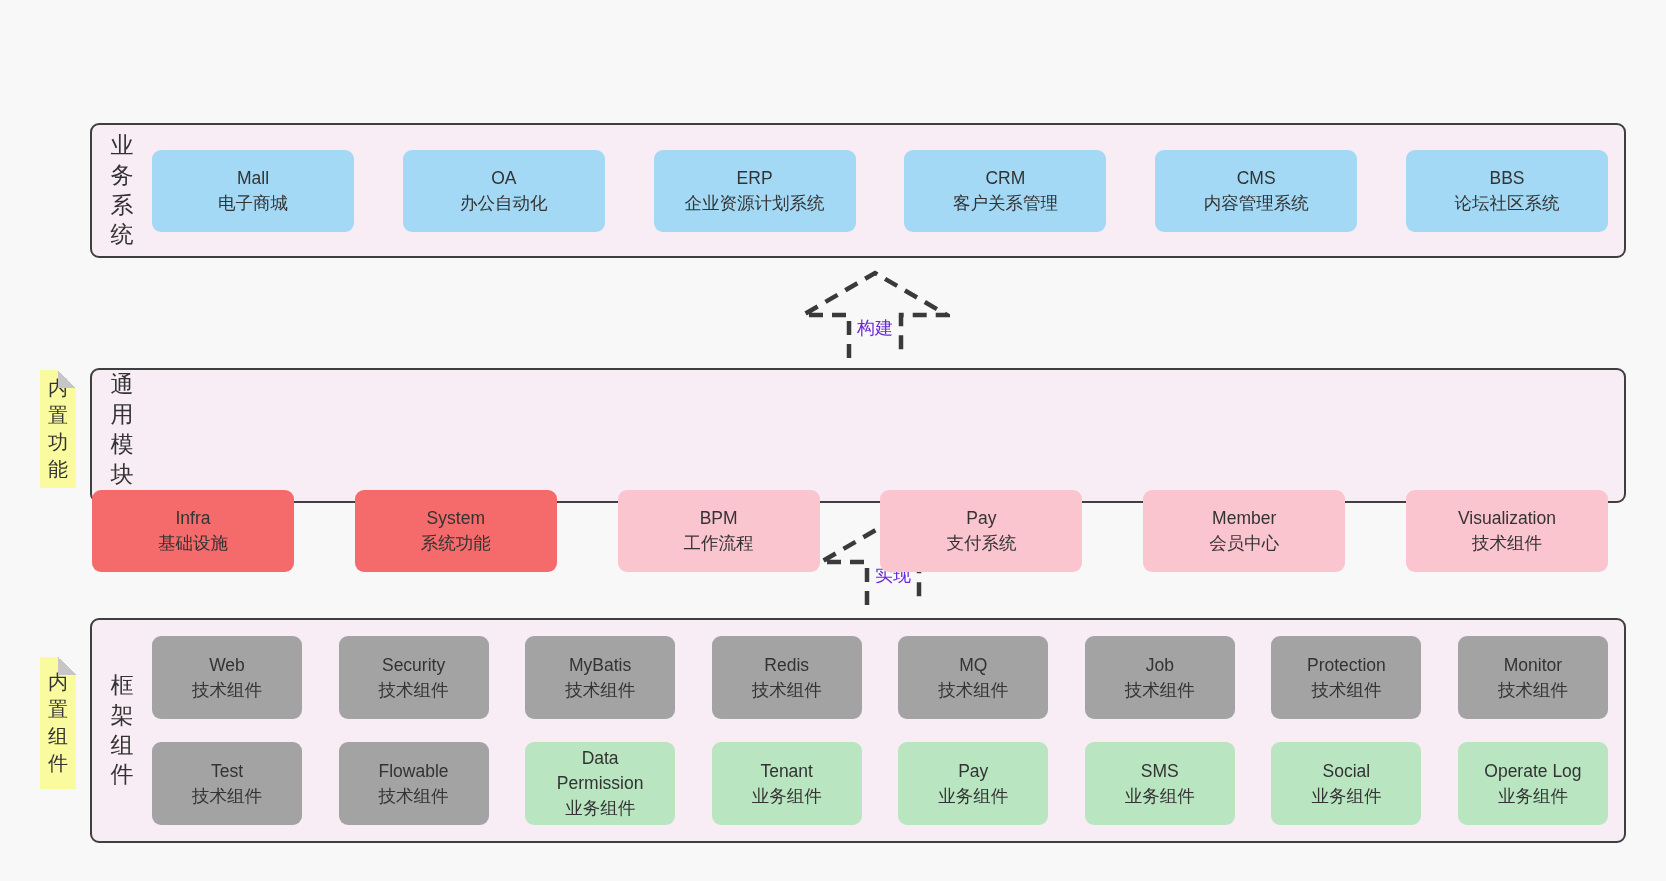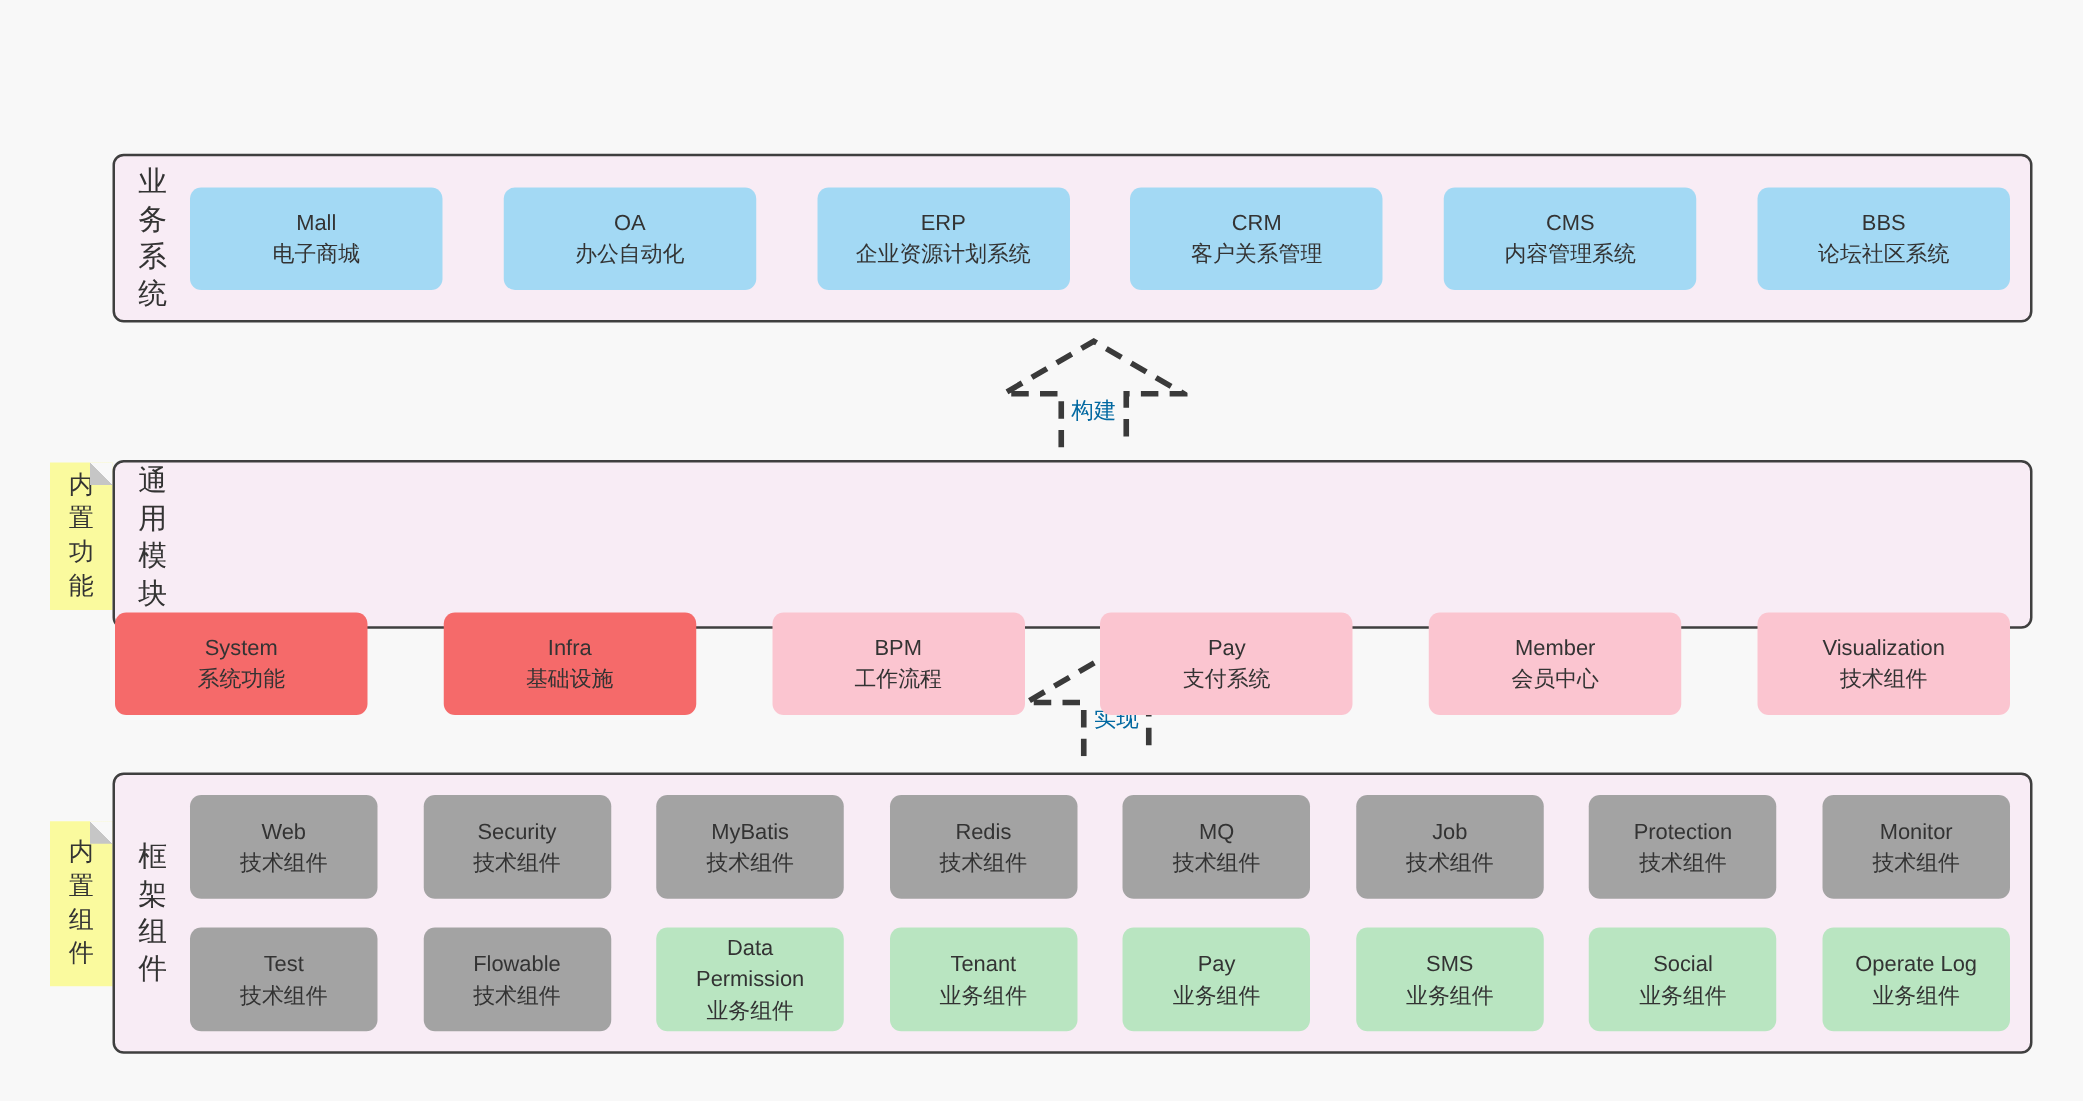--- a/index.html
+++ b/index.html
@@ -45,39 +45,39 @@
   }
   .band1 .box,.band2 .box{width:202px;height:82px;}
   .band3 .box{width:150px;height:83px;}
   .box .title{white-space:pre-line;}
   .blue{background:#a3d9f4;justify-content:center;}
   .red{background:#f56a6a;}
   .pink{background:#fbc5d0;}
   .green{background:#a3a3a3;}
   .green-light{background:#b9e5c1;}
   .sticky{
-    position:absolute;left:40px;width:50px;
+    position:absolute;left:40px;width:36px;
     background:#fafa9e;
     display:flex;align-items:center;justify-content:center;
     font-size:20px;line-height:1.35;
     z-index:1;
   }
   .sticky::after{
     content:'';position:absolute;top:0;right:0;width:18px;height:18px;
     background:linear-gradient(225deg,#f8f8f8 0%,#f8f8f8 50%,#c6c6c6 50%,#c6c6c6 100%);
   }
   .sticky1{top:370px;height:118px;}
   .sticky2{top:657px;height:132px;}
   .arrow{position:absolute;width:150px;height:88px;z-index:1;}
   .arrow1{left:800px;top:270px;}
   .arrow2{left:818px;top:517px;}
   .arrow svg{display:block;}
   .arrow-label{
     position:absolute;left:50%;top:48px;transform:translateX(-50%);
-    font-size:18px;color:#0369a1;background:#f8f8f8;
+    font-size:18px;color:#6d28d9;background:#f8f8f8;
     line-height:1.15;white-space:nowrap;padding:0 1px;
   }
 </style>
 </head>
 <body>
 
 <div class="sticky sticky1">
   <div class="vtext">内置功能</div>
 </div>
 <div class="sticky sticky2">
@@ -122,26 +122,26 @@
   </svg>
   <span class="arrow-label">构建</span>
 </div>
 
 <section class="band band2">
   <div class="band-label">
     <div class="vtext">通用模块</div>
   </div>
   <div class="boxes">
     <div class="box red">
+      <div class="title">Infra</div>
+      <div class="subtitle">基础设施</div>
+    </div>
+    <div class="box red">
       <div class="title">System</div>
       <div class="subtitle">系统功能</div>
-    </div>
-    <div class="box red">
-      <div class="title">Infra</div>
-      <div class="subtitle">基础设施</div>
     </div>
     <div class="box pink">
       <div class="title">BPM</div>
       <div class="subtitle">工作流程</div>
     </div>
     <div class="box pink">
       <div class="title">Pay</div>
       <div class="subtitle">支付系统</div>
     </div>
     <div class="box pink">

